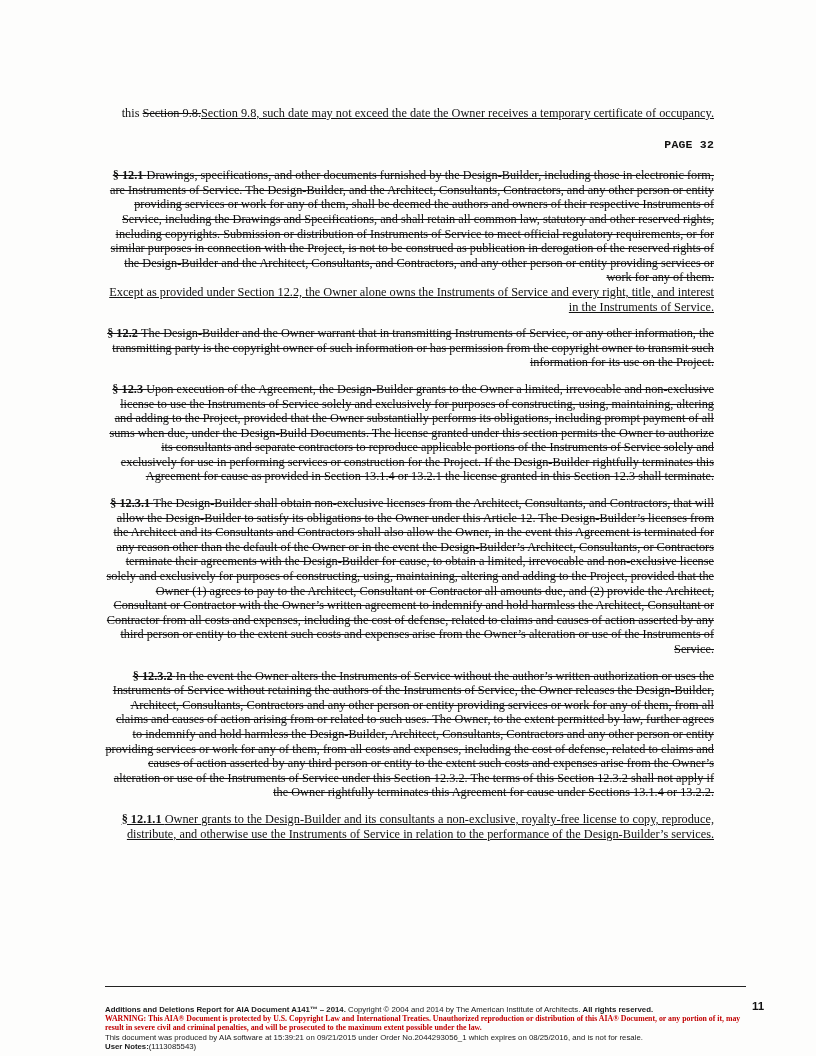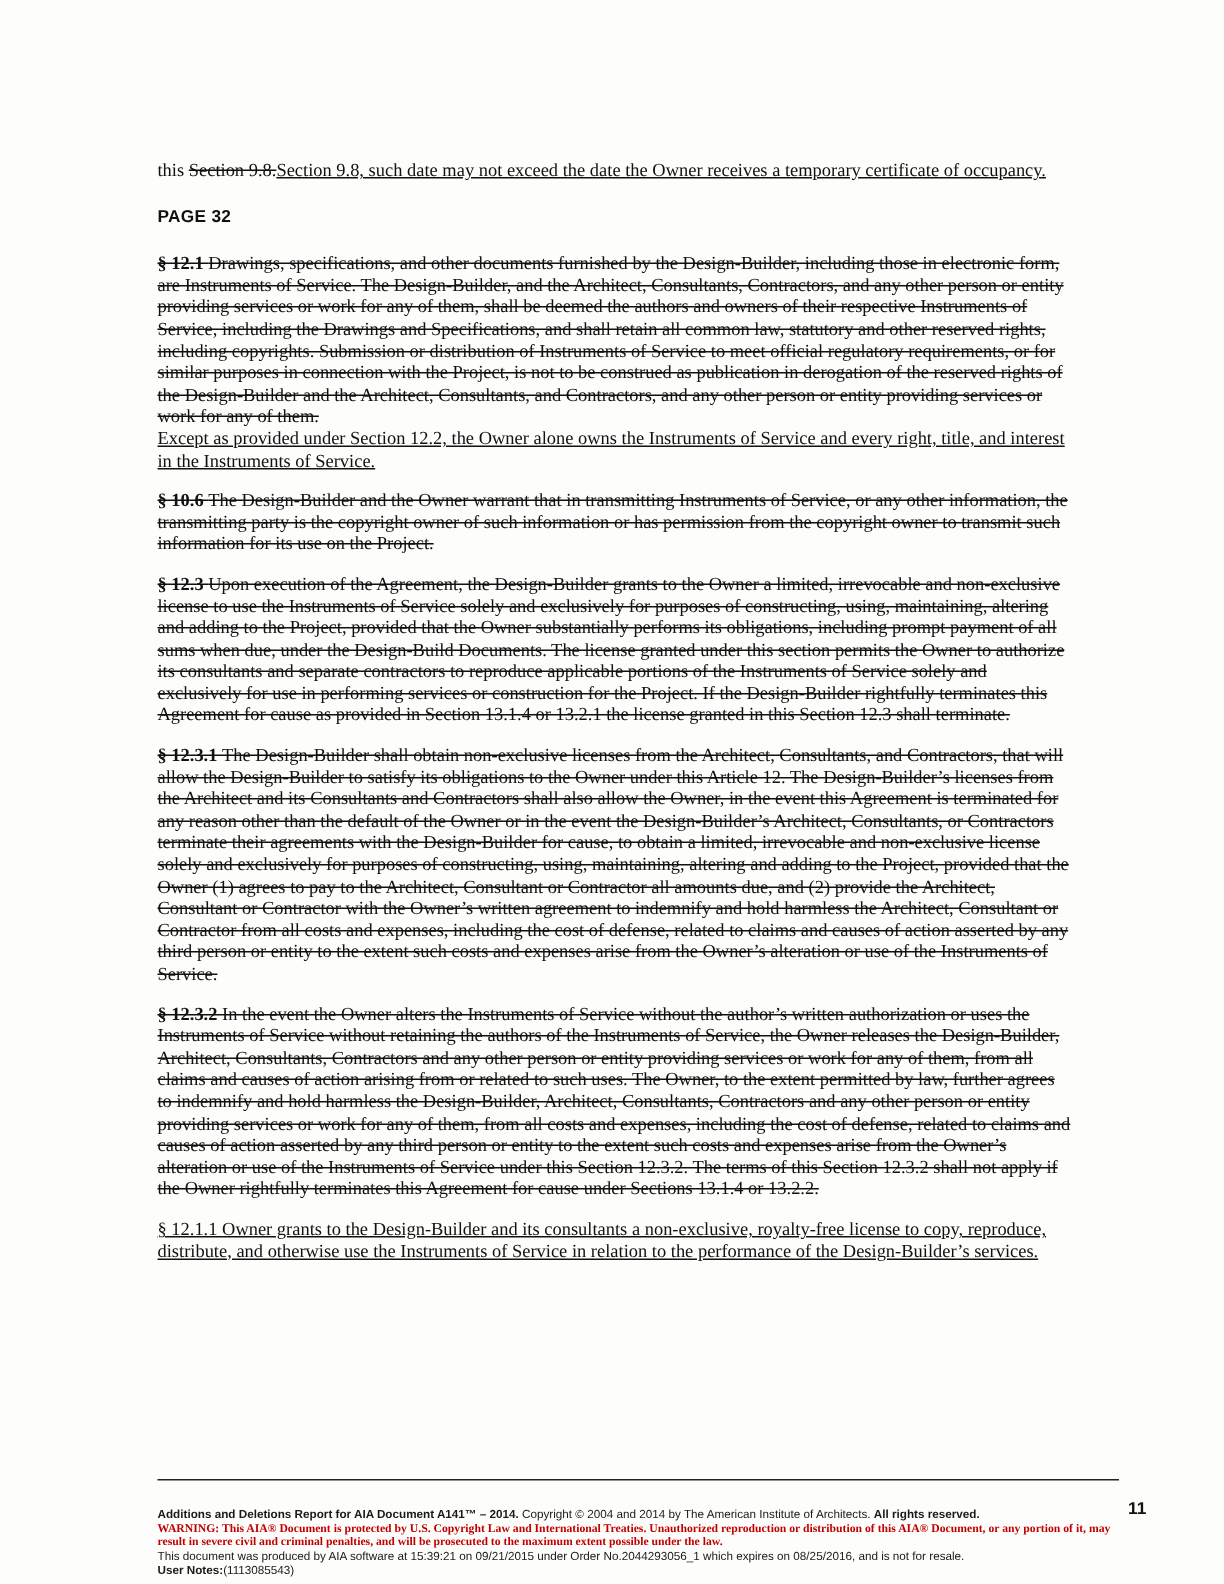--- a/index.html
+++ b/index.html
@@ -14,31 +14,31 @@
     position: absolute; inset: 0;
     background: #fdfdfc;
     overflow: hidden;
   }
   .body-text {
     position: absolute;
     left: 105px; top: 106px;
     width: 609px;
     font-size: 12.3px;
     line-height: 14.6px;
-    text-align: left;
+    text-align: right;
   }
   .para { margin-bottom: 12px; }
   .para:last-child { margin-bottom: 0; }
   .seg-plain { }
   .seg-strike { text-decoration: line-through; }
   .seg-underline { text-decoration: underline; }
   .seg-bold-strike { font-weight: bold; text-decoration: line-through; }
-  .seg-bold-underline { font-weight: normal; text-decoration: underline; }
+  .seg-bold-underline { font-weight: bold; text-decoration: underline; }
   .seg-page-label {
-    font-family: Liberation Sans, sans-serif;
+    font-family: Liberation Mono, monospace;
     font-weight: bold;
     font-size: 11.5px;
     letter-spacing: 0.2px;
   }
   .para-page-label { margin-top: 16px; margin-bottom: 16px; }
 
   .footer {
     position: absolute;
     left: 105px; top: 986px;
     width: 641px;
@@ -71,21 +71,21 @@
 </style>
 </head>
 <body>
 
 <div class="page">
 
   <div class="body-text">
       <div class="para para-section-9-8"><span class="seg-plain">this </span><span class="seg-strike">Section 9.8.</span><span class="seg-underline">Section 9.8, such date may not exceed the date the Owner receives a temporary certificate of occupancy.</span></div>
       <div class="para para-page-label"><span class="seg-page-label">PAGE 32</span></div>
       <div class="para para-12-1"><span class="seg-bold-strike">§ 12.1 </span><span class="seg-strike">Drawings, specifications, and other documents furnished by the Design-Builder, including those in electronic form, are Instruments of Service. The Design-Builder, and the Architect, Consultants, Contractors, and any other person or entity providing services or work for any of them, shall be deemed the authors and owners of their respective Instruments of Service, including the Drawings and Specifications, and shall retain all common law, statutory and other reserved rights, including copyrights. Submission or distribution of Instruments of Service to meet official regulatory requirements, or for similar purposes in connection with the Project, is not to be construed as publication in derogation of the reserved rights of the Design-Builder and the Architect, Consultants, and Contractors, and any other person or entity providing services or work for any of them.</span><br><span class="seg-underline">Except as provided under Section 12.2, the Owner alone owns the Instruments of Service and every right, title, and interest in the Instruments of Service.</span></div>
-      <div class="para para-12-2"><span class="seg-bold-strike">§ 10.6 </span><span class="seg-strike">The Design-Builder and the Owner warrant that in transmitting Instruments of Service, or any other information, the transmitting party is the copyright owner of such information or has permission from the copyright owner to transmit such information for its use on the Project.</span></div>
+      <div class="para para-12-2"><span class="seg-bold-strike">§ 12.2 </span><span class="seg-strike">The Design-Builder and the Owner warrant that in transmitting Instruments of Service, or any other information, the transmitting party is the copyright owner of such information or has permission from the copyright owner to transmit such information for its use on the Project.</span></div>
       <div class="para para-12-3"><span class="seg-bold-strike">§ 12.3 </span><span class="seg-strike">Upon execution of the Agreement, the Design-Builder grants to the Owner a limited, irrevocable and non-exclusive license to use the Instruments of Service solely and exclusively for purposes of constructing, using, maintaining, altering and adding to the Project, provided that the Owner substantially performs its obligations, including prompt payment of all sums when due, under the Design-Build Documents. The license granted under this section permits the Owner to authorize its consultants and separate contractors to reproduce applicable portions of the Instruments of Service solely and exclusively for use in performing services or construction for the Project. If the Design-Builder rightfully terminates this Agreement for cause as provided in Section 13.1.4 or 13.2.1 the license granted in this Section 12.3 shall terminate.</span></div>
       <div class="para para-12-3-1"><span class="seg-bold-strike">§ 12.3.1 </span><span class="seg-strike">The Design-Builder shall obtain non-exclusive licenses from the Architect, Consultants, and Contractors, that will allow the Design-Builder to satisfy its obligations to the Owner under this Article 12. The Design-Builder’s licenses from the Architect and its Consultants and Contractors shall also allow the Owner, in the event this Agreement is terminated for any reason other than the default of the Owner or in the event the Design-Builder’s Architect, Consultants, or Contractors terminate their agreements with the Design-Builder for cause, to obtain a limited, irrevocable and non-exclusive license solely and exclusively for purposes of constructing, using, maintaining, altering and adding to the Project, provided that the Owner (1) agrees to pay to the Architect, Consultant or Contractor all amounts due, and (2) provide the Architect, Consultant or Contractor with the Owner’s written agreement to indemnify and hold harmless the Architect, Consultant or Contractor from all costs and expenses, including the cost of defense, related to claims and causes of action asserted by any third person or entity to the extent such costs and expenses arise from the Owner’s alteration or use of the Instruments of Service.</span></div>
       <div class="para para-12-3-2"><span class="seg-bold-strike">§ 12.3.2 </span><span class="seg-strike">In the event the Owner alters the Instruments of Service without the author’s written authorization or uses the Instruments of Service without retaining the authors of the Instruments of Service, the Owner releases the Design-Builder, Architect, Consultants, Contractors and any other person or entity providing services or work for any of them, from all claims and causes of action arising from or related to such uses. The Owner, to the extent permitted by law, further agrees to indemnify and hold harmless the Design-Builder, Architect, Consultants, Contractors and any other person or entity providing services or work for any of them, from all costs and expenses, including the cost of defense, related to claims and causes of action asserted by any third person or entity to the extent such costs and expenses arise from the Owner’s alteration or use of the Instruments of Service under this Section 12.3.2. The terms of this Section 12.3.2 shall not apply if the Owner rightfully terminates this Agreement for cause under Sections 13.1.4 or 13.2.2.</span></div>
       <div class="para para-12-1-1"><span class="seg-bold-underline">§ 12.1.1 </span><span class="seg-underline"> Owner grants to the Design-Builder and its consultants a non-exclusive, royalty-free license to copy, reproduce, distribute, and otherwise use the Instruments of Service in relation to the performance of the Design-Builder’s services.</span></div>
     </div>
 
   <div class="footer">
     <div>
       <b>Additions and Deletions Report for AIA Document A141™ – 2014. </b><span>Copyright © 2004 and 2014 by The American Institute of Architects. </span><b>All rights reserved. </b>
     </div>

